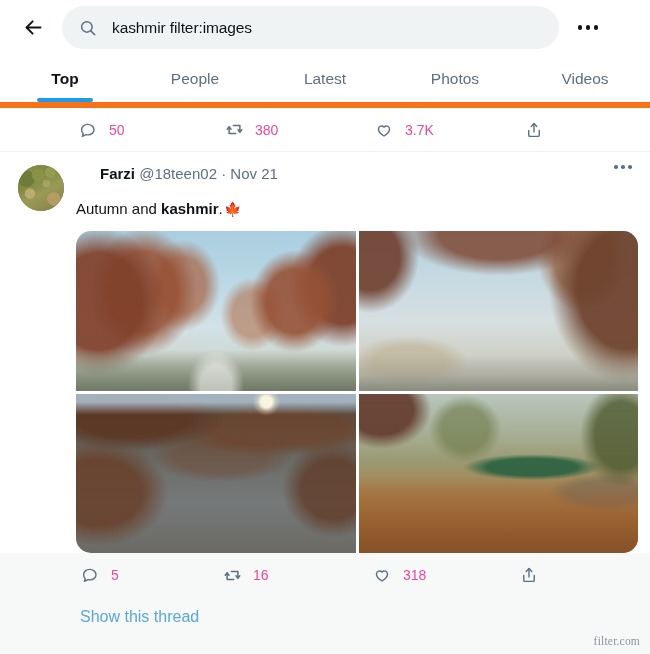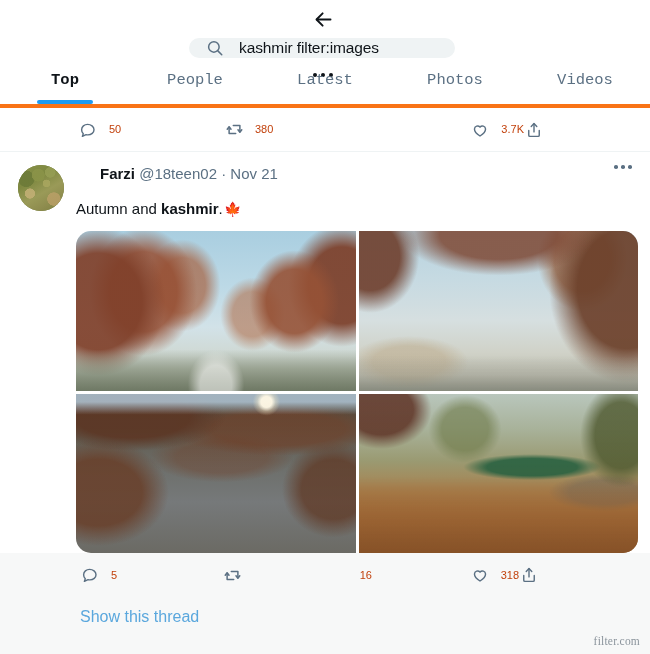--- a/index.html
+++ b/index.html
@@ -25,21 +25,20 @@
   }
 
   
   .header {
     position: relative;
     height: 55px;
     display: flex;
     align-items: center;
     padding: 0 18px 0 14px;
     background: #ffffff;
-    flex-direction: column;
   }
 
   .back-btn {
     width: 38px;
     height: 38px;
     flex: 0 0 38px;
     display: flex;
     align-items: center;
     justify-content: center;
     border-radius: 50%;
@@ -105,22 +104,21 @@
     border-radius: 50%;
     background: #0f1419;
   }
   .dots-h.muted i { background: #5b7083; width: 3.6px; height: 3.6px; }
 
   
   .tabs {
     display: flex;
     height: 53px;
     background: #ffffff;
-    border-bottom: 4px solid #f97316;
-    font-family: Liberation Mono, monospace;
+    border-bottom: 6px solid #f97316;
   }
   .tab {
     flex: 1 1 0;
     display: flex;
     align-items: center;
     justify-content: center;
     position: relative;
     cursor: pointer;
     font-size: 15.5px;
     color: #5b7083;
@@ -147,42 +145,42 @@
     display: flex;
     align-items: center;
     height: 43px;
     padding-left: 78px;
     padding-right: 20px;
   }
   .action {
     display: flex;
     align-items: center;
     cursor: pointer;
-    color: #c2410c;
-    font-size: 11px;
+    color: #ec4899;
+    font-size: 14px;
   }
   .action .glyph {
     width: 20px;
     height: 20px;
     display: flex;
     align-items: center;
     justify-content: center;
     margin-right: 11px;
   }
   .action .count { line-height: 1; }
 
   .act-reply { flex: 0 0 146px; }
   .act-retweet { flex: 0 0 150px; }
-  .act-like { flex: 0 0 150px; justify-content: flex-end; }
+  .act-like { flex: 0 0 150px; }
   .act-share { flex: 0 0 auto; }
   .act-share .glyph { margin-right: 0; }
 
   .actions.bottom { padding-left: 80px; height: 44px; }
   .actions.bottom .act-reply { flex: 0 0 142px; }
-  .actions.bottom .act-retweet { flex: 0 0 150px; justify-content: space-between; }
+  .actions.bottom .act-retweet { flex: 0 0 150px; }
   .actions.bottom .act-like { flex: 0 0 147px; }
 
   
   .tweet-sep {
     height: 1px;
     background: #eff3f4;
   }
 
   .tweet {
     display: flex;

